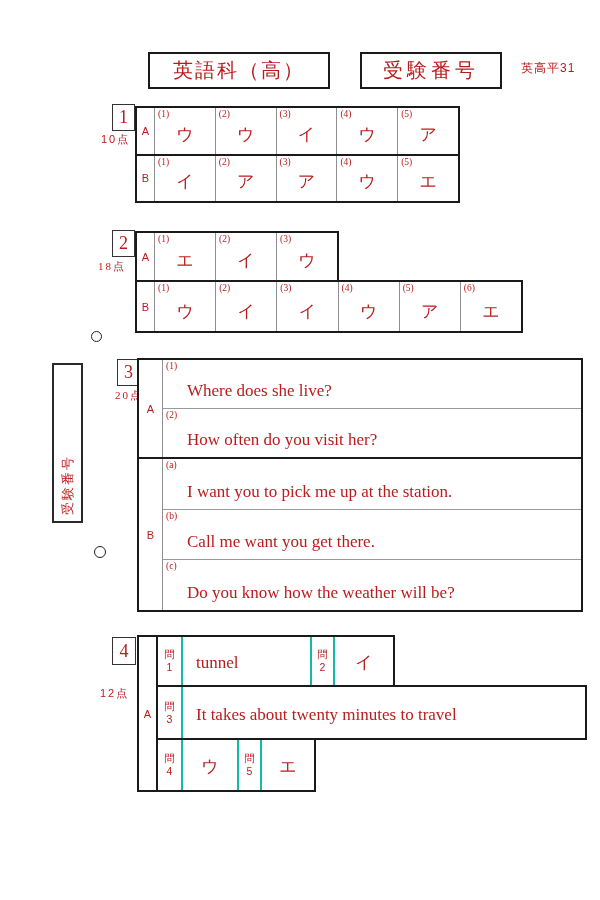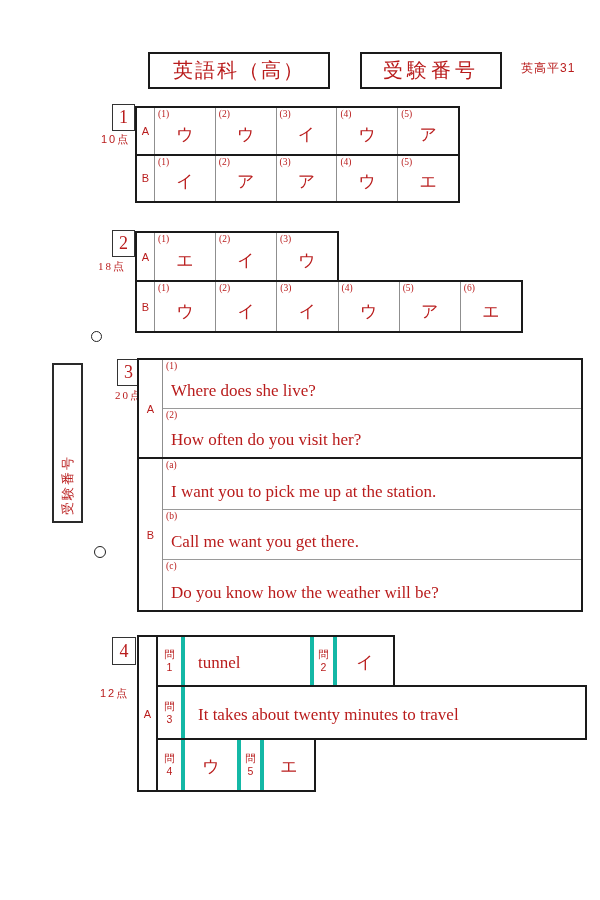--- a/index.html
+++ b/index.html
@@ -37,28 +37,28 @@
   .t3{position:absolute;left:137px;top:358px;width:446px;height:254px;
     border:2px solid #1a1a1a;display:flex;flex-direction:column;background:#fff;}
   .group{display:flex;min-height:0;}
   .g-a{height:97px;flex:0 0 97px;}
   .g-b{flex:1;border-top:2.5px solid #1a1a1a;}
   .glabel{width:24px;flex:0 0 24px;border-right:1px solid #8f8f8f;
     display:flex;align-items:center;justify-content:center;font-size:11px;}
   .gitems{flex:1;display:flex;flex-direction:column;min-width:0;}
   .gitem{flex:1;position:relative;}
   .gitem + .gitem{border-top:1px solid #9a9a9a;}
-  .eng{position:absolute;left:8px;bottom:7px;white-space:nowrap;
+  .eng{position:absolute;left:24px;bottom:7px;white-space:nowrap;
     font-family:"Liberation Serif","DejaVu Serif",serif;font-size:17px;}
   
   .s4col{position:absolute;left:137px;top:635px;width:21px;height:157px;
     border:2px solid #1a1a1a;display:flex;align-items:center;justify-content:center;
     font-size:11px;background:#fff;}
   .s4box{position:absolute;border:2px solid #1a1a1a;display:flex;background:#fff;}
-  .s4box > * + *{border-left:4px solid #14b8a6;}
+  .s4box > * + *{border-left:2px solid #14b8a6;}
   .qlab{flex:0 0 23px;width:23px;display:flex;flex-direction:column;
     align-items:center;justify-content:center;font-size:10.5px;line-height:1.2;}
   .qcell{position:relative;display:flex;align-items:center;min-width:0;}
   .qcell .eng4{font-family:"Liberation Serif","DejaVu Serif",serif;font-size:17px;
     padding-left:13px;white-space:nowrap;padding-top:4px;}
   .qcell .kana4{width:100%;text-align:center;font-size:17px;padding-top:3px;}
   .r1{left:156px;top:635px;width:239px;height:52px;}
   .r2{left:156px;top:685px;width:431px;height:55px;}
   .r3{left:156px;top:738px;width:160px;height:54px;}
   .r1 .c-tunnel{flex:1;}

